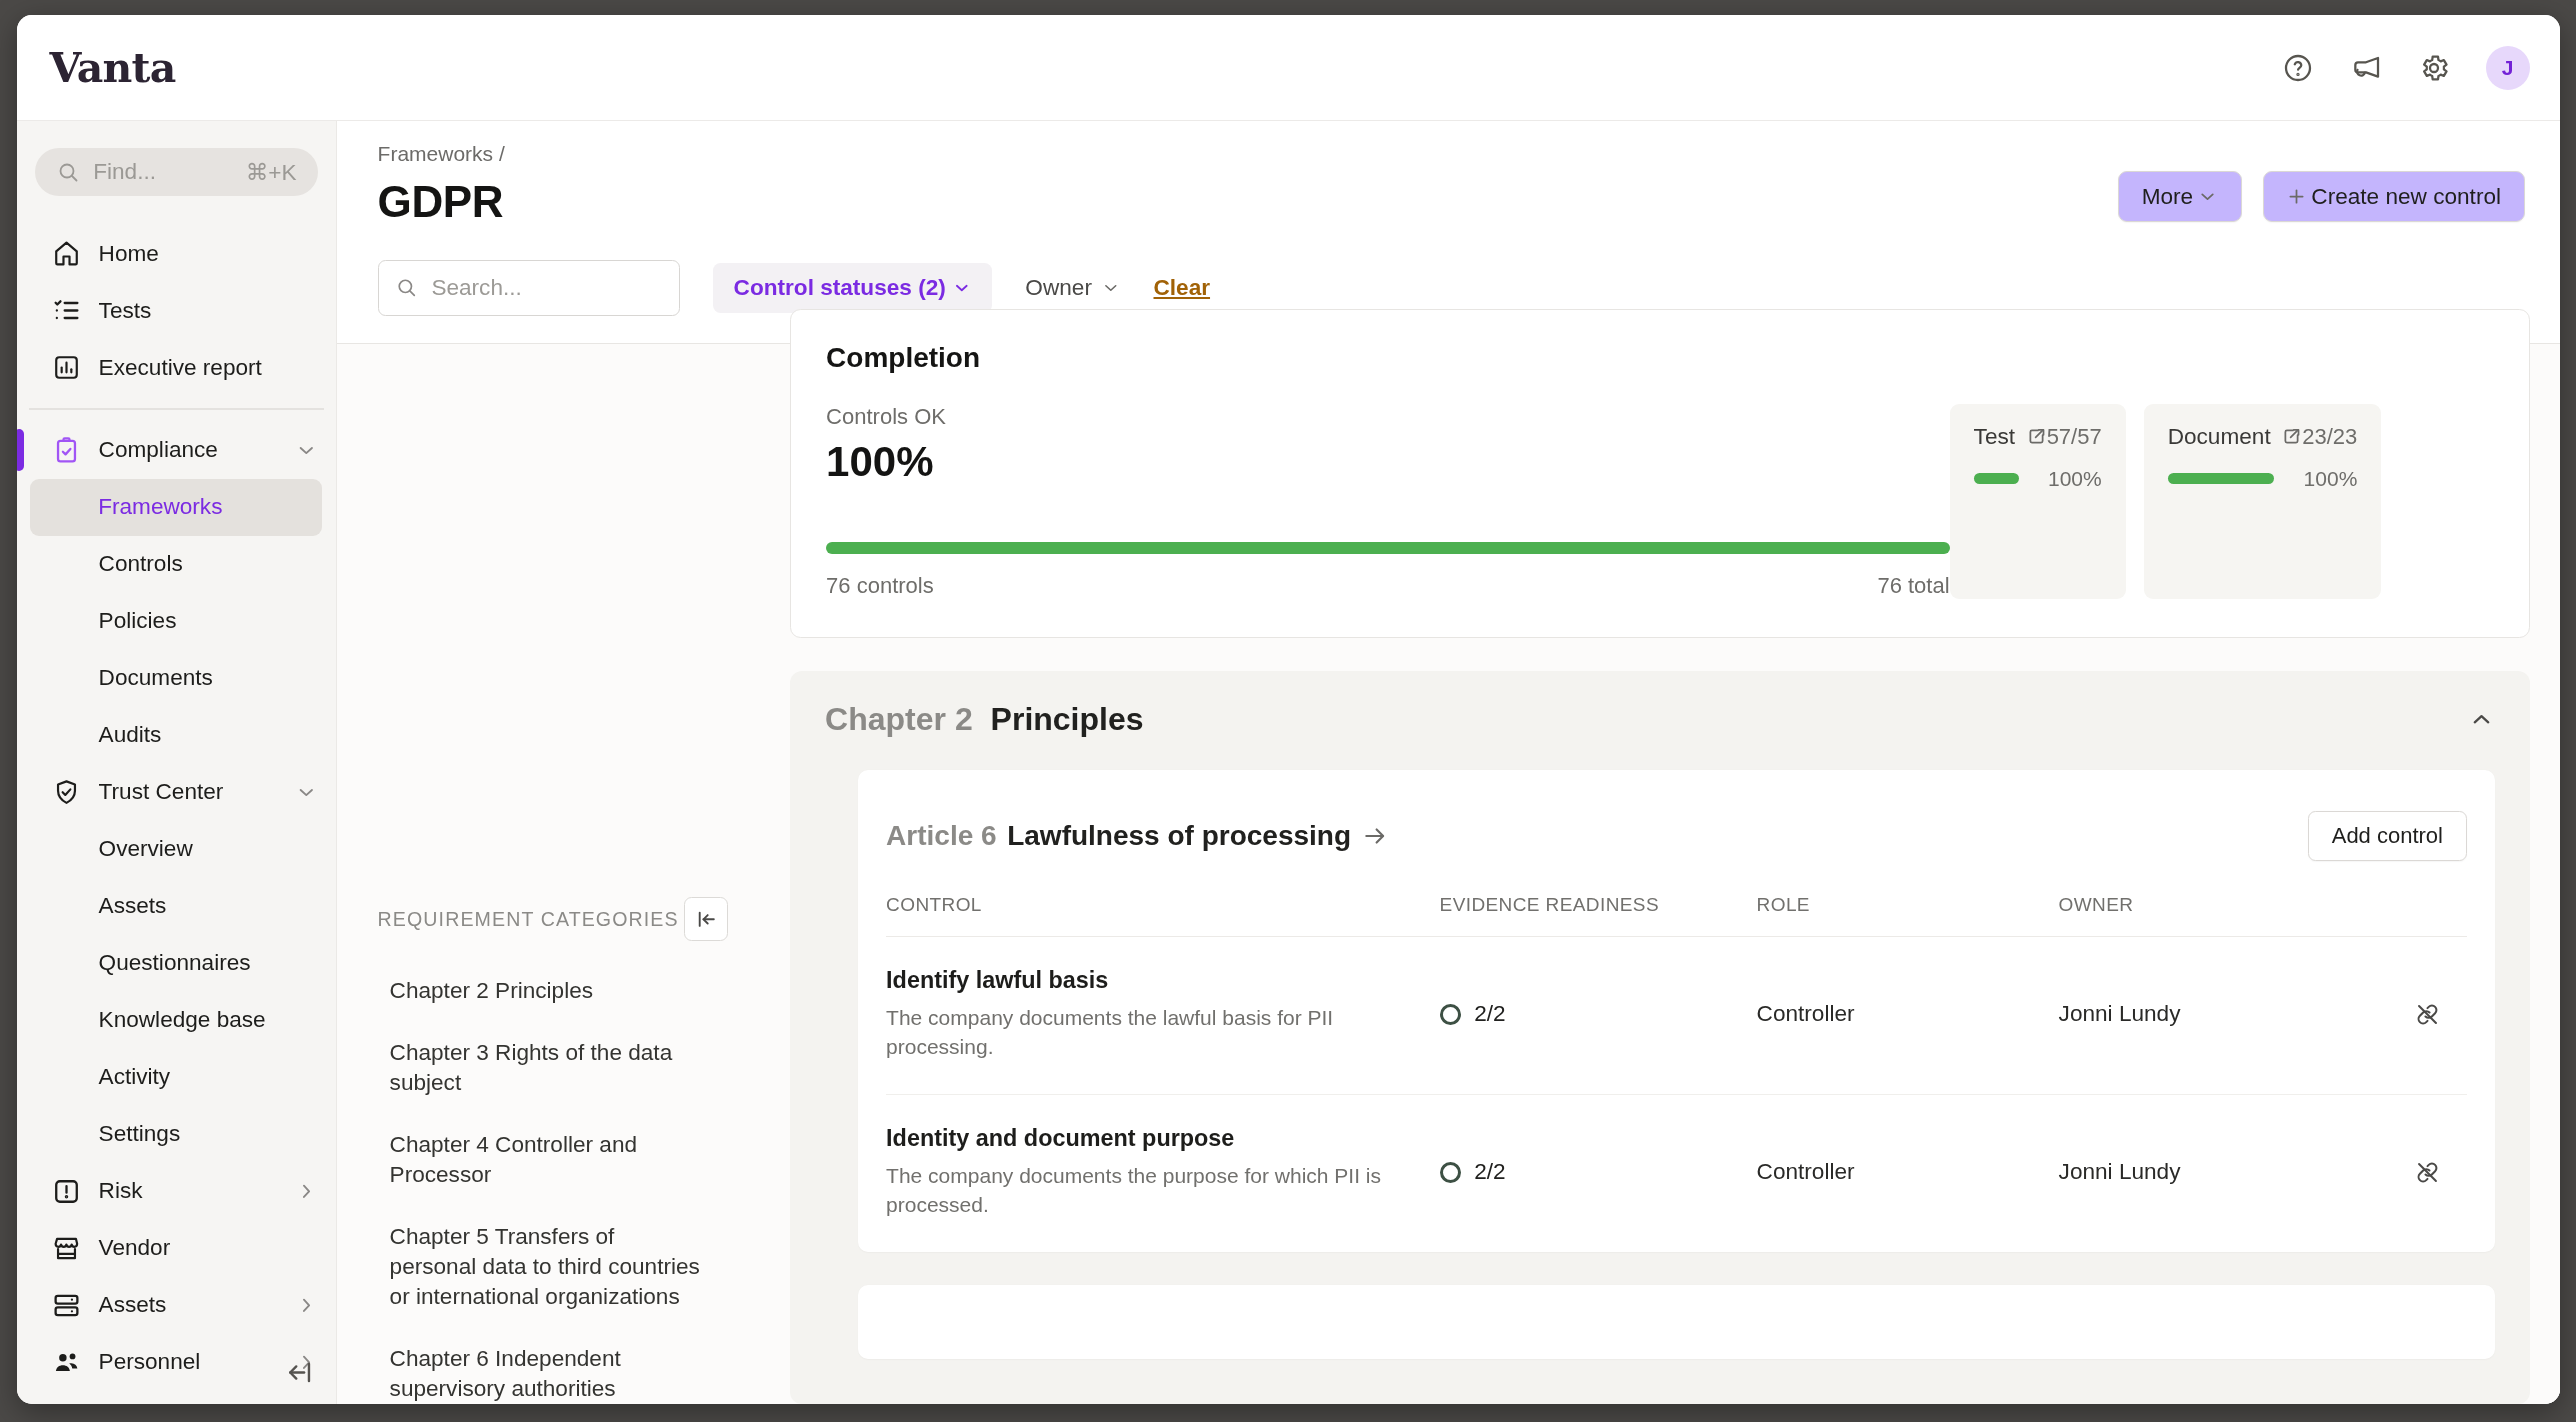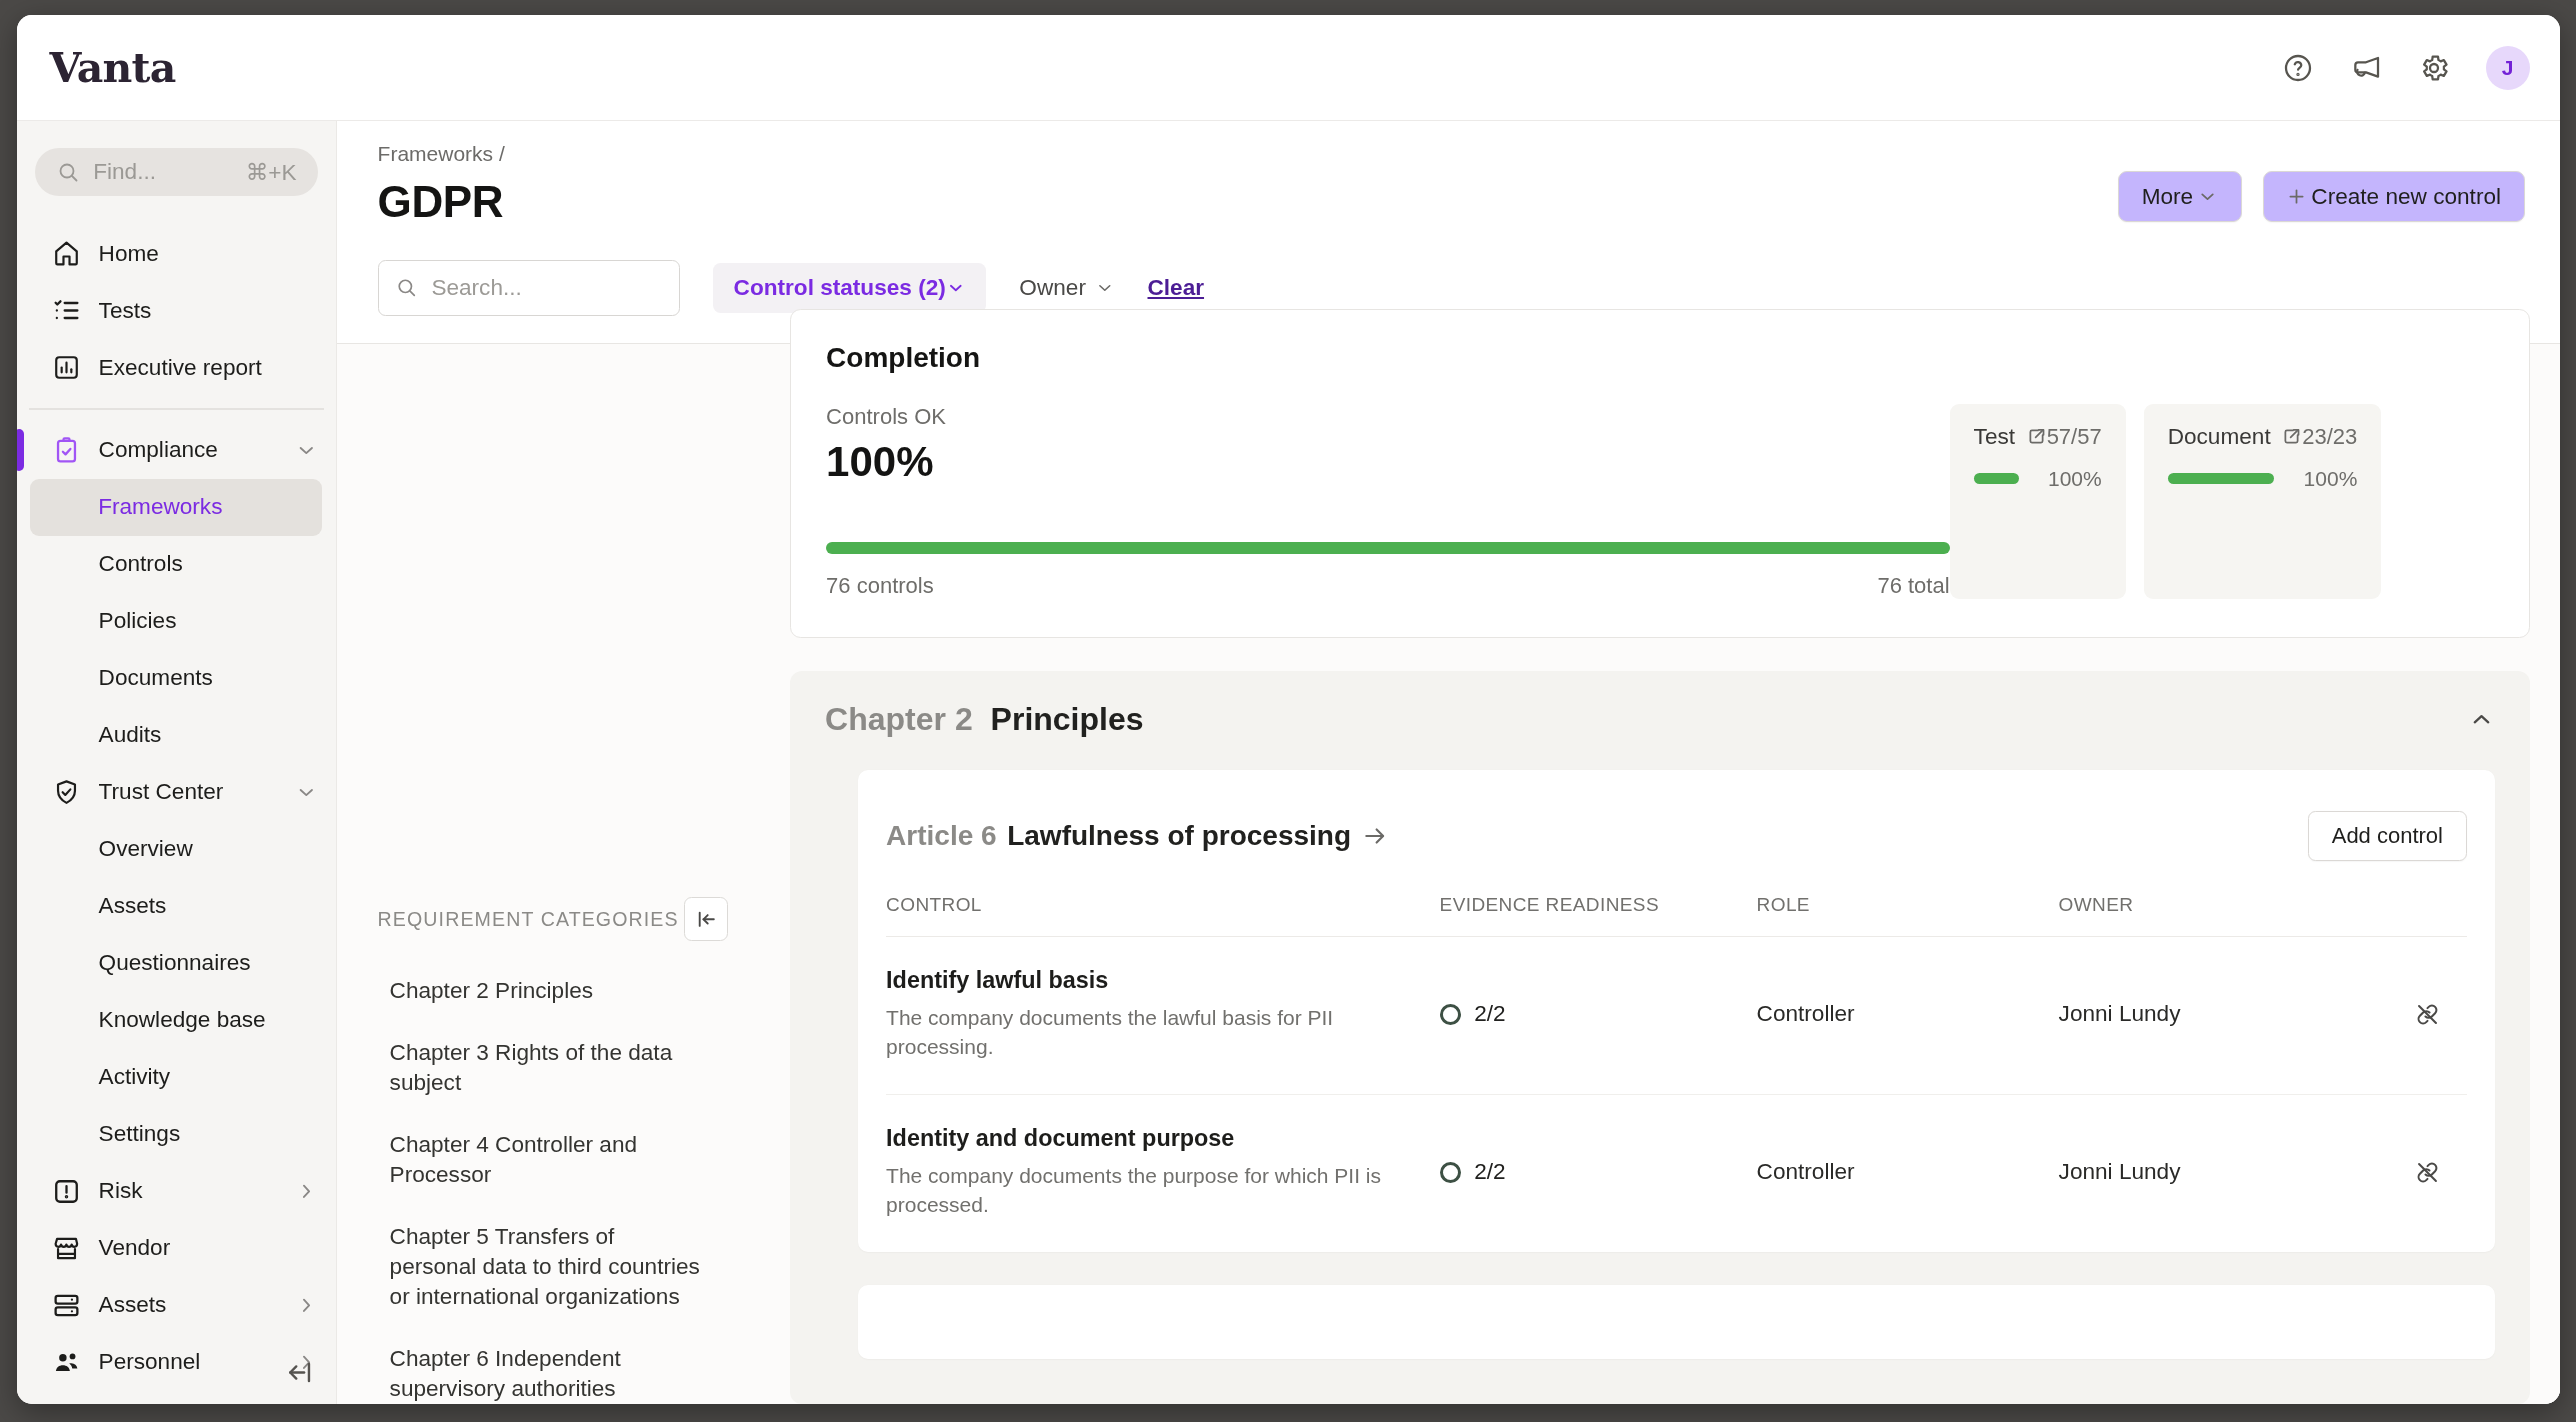--- a/index.html
+++ b/index.html
@@ -74,27 +74,27 @@
   .btn svg { width:21px; height:21px; color:#6b6a67; }
   
   .filter-row { display:flex; align-items:center; gap:33px; padding:33px 35px 27px 41px; }
   .search-box {
     width:302px; height:56px; border:1.5px solid #d8d6d3; border-radius:7.5px; background:#fff;
     display:flex; align-items:center; gap:13.6px; padding:0 16.6px; color:#8a8886; cursor:text;
   }
   .search-box svg { width:22.6px; height:22.6px; }
   .search-ph { font-size:22.6px; color:#9c9a96; }
   .pill-filter {
-    height:50px; border-radius:7.5px; background:#f3f1f4; display:flex; align-items:center; gap:0;
+    height:50px; border-radius:7.5px; background:#f3f1f4; display:flex; align-items:center; gap:6px;
     padding:0 21px; font-size:22.6px; color:#7b2be2; font-weight:bold; cursor:pointer;
   }
   .pill-filter svg { width:19.6px; height:19.6px; color:#7b2be2; }
   .plain-filter { display:flex; align-items:center; gap:9px; font-size:22.6px; color:#4a4947; cursor:pointer; }
   .plain-filter svg { width:19.6px; height:19.6px; color:#6b6a67; }
-  .clear-link { font-size:22.6px; color:#4c1d95; font-weight:bold; text-decoration:underline; cursor:pointer; }
+  .clear-link { font-size:22.6px; color:#a16207; font-weight:bold; text-decoration:underline; cursor:pointer; }
   .content-divider { height:1.5px; background:#e8e6e3; flex:0 0 1.5px; }
   
   .lower { flex:1; display:flex; min-height:0; background:#fcfbfa;align-items:flex-end; }
   .categories { width:414px; flex:0 0 414px; padding:47px 22.6px 0 41px; }
   .cat-head { display:flex; align-items:center; justify-content:space-between; }
   .cat-title { font-size:19.6px; letter-spacing:1.1px; color:#8b8a87; }
   .cat-collapse {
     width:44px; height:44px; border:1.5px solid #dcdad7; border-radius:7.5px; background:#fff;
     display:flex; align-items:center; justify-content:center; color:#4a4947; cursor:pointer;
   }

